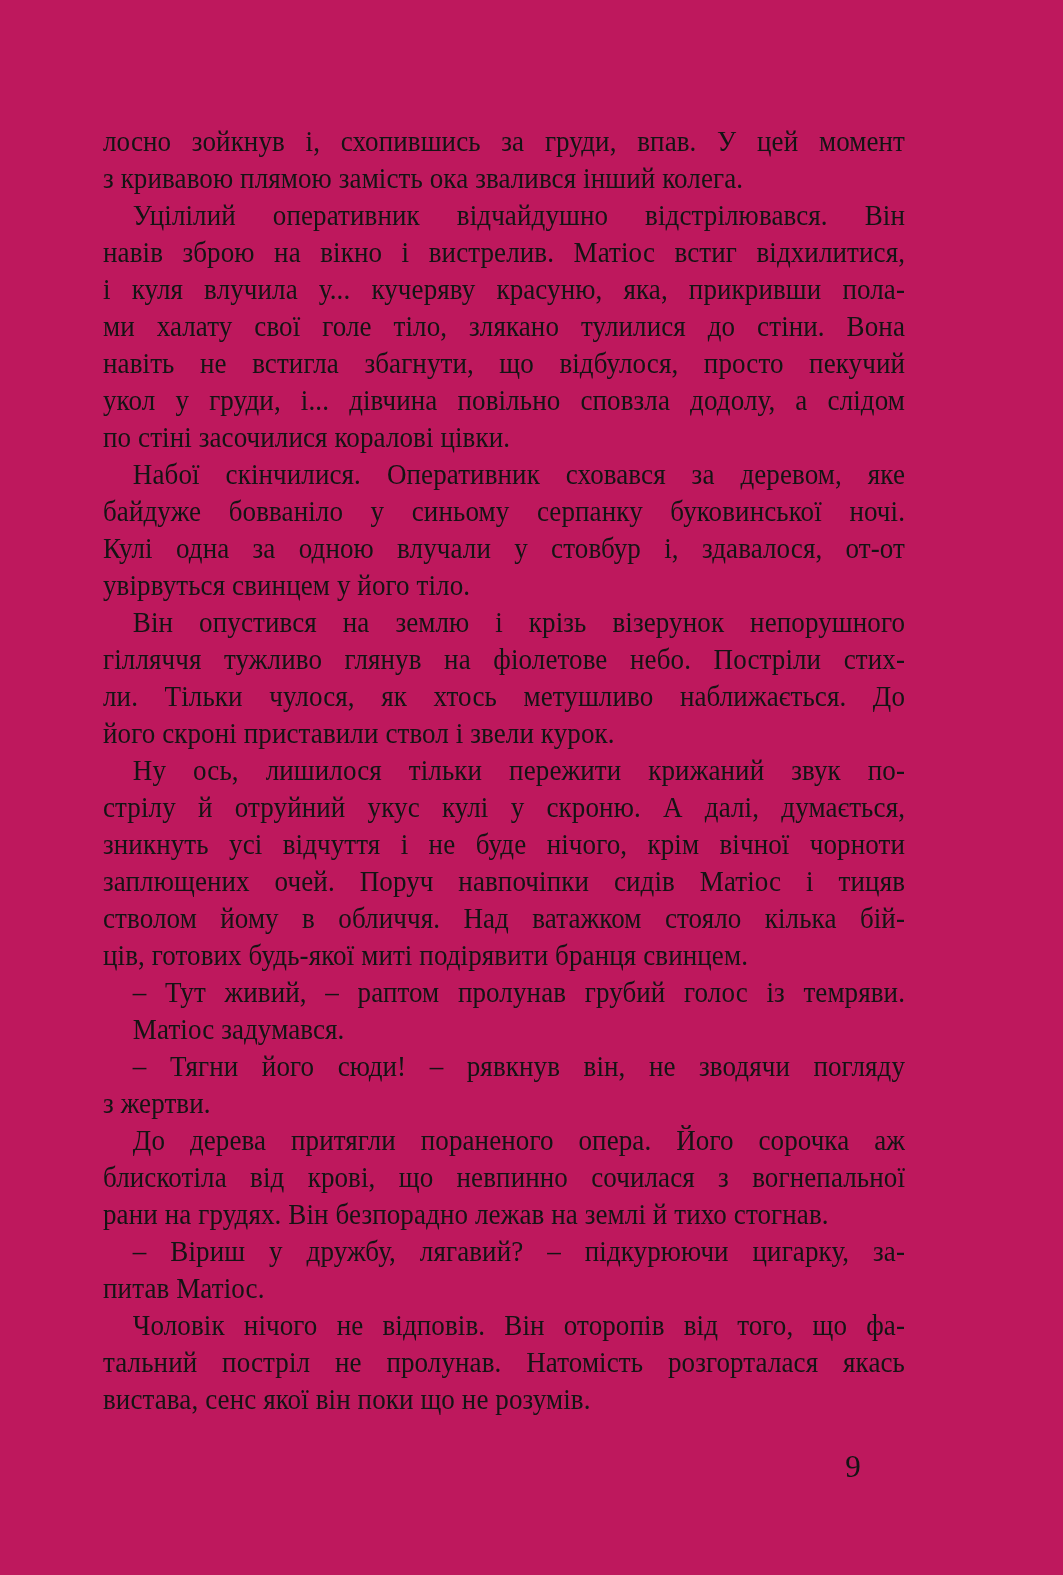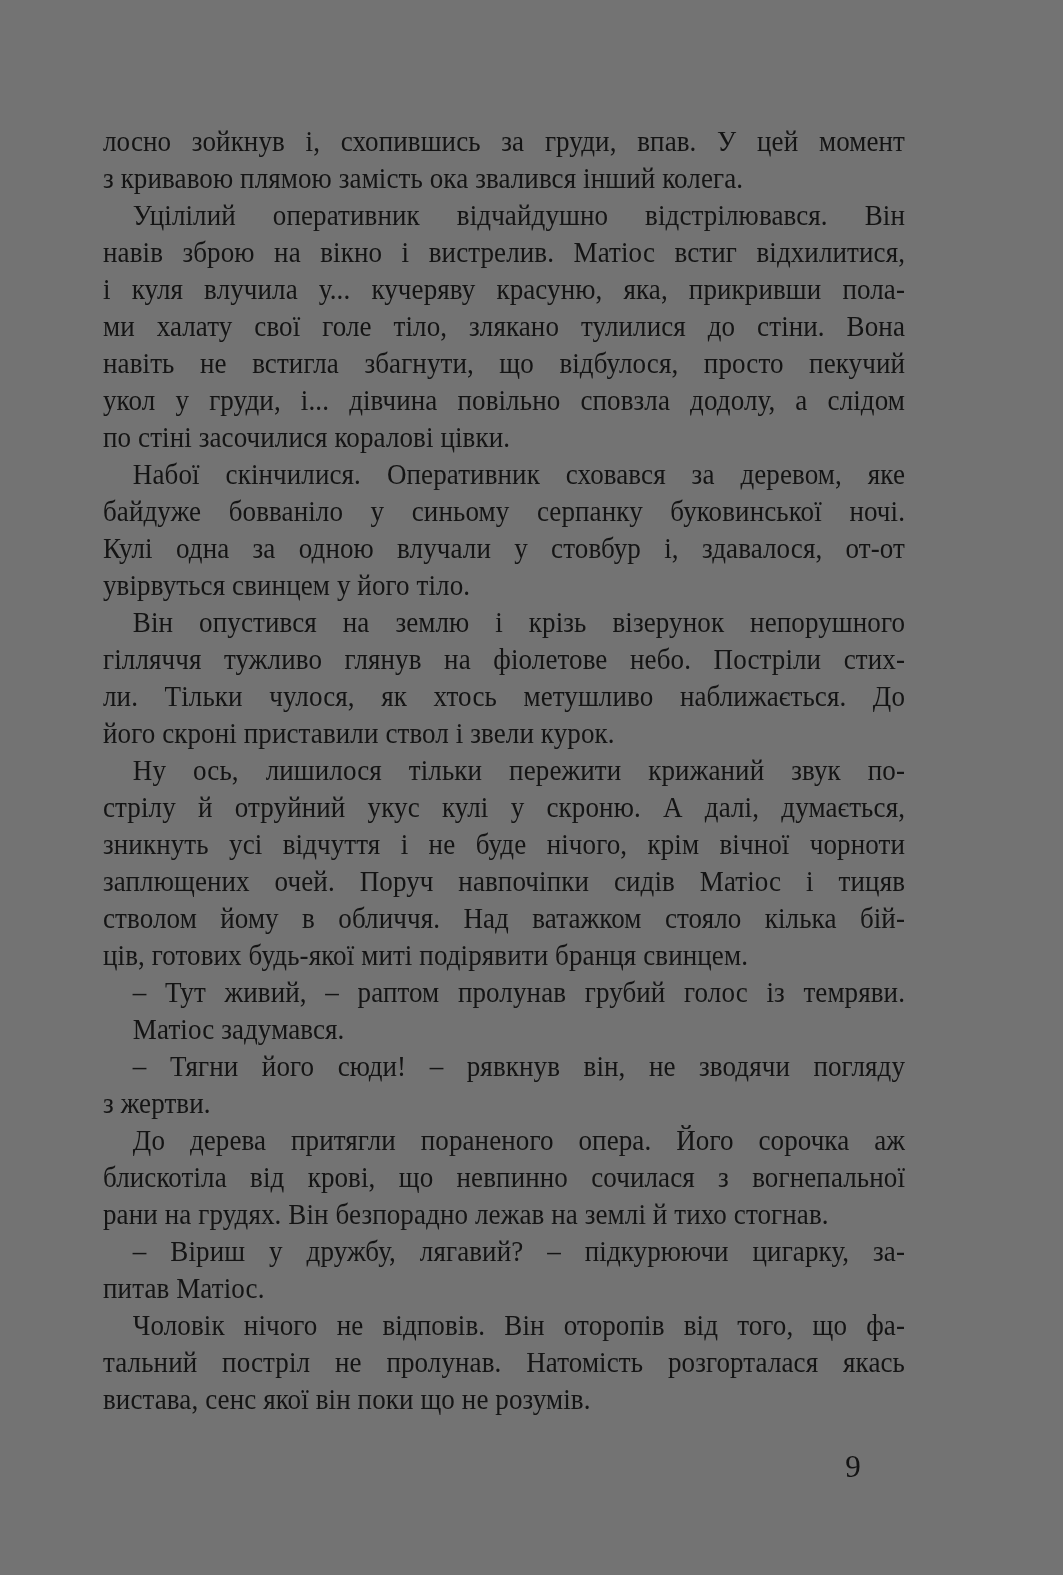--- a/index.html
+++ b/index.html
@@ -11,21 +11,21 @@
     height: 1575px;
     background: #ffffff;
     position: relative;
     overflow: hidden;
     font-family: "Liberation Serif", "DejaVu Serif", serif;
     color: #141414;
   }
   .page {
     position: absolute;
     inset: 0;
-    background: #737373;
+    background: #be185d;
   }
   
   .text-block {
     position: absolute;
     left: 103px;
     top: 123px;
     width: 860px;
     transform: scaleX(0.9326);
     transform-origin: 0 0;
     font-size: 29px;

